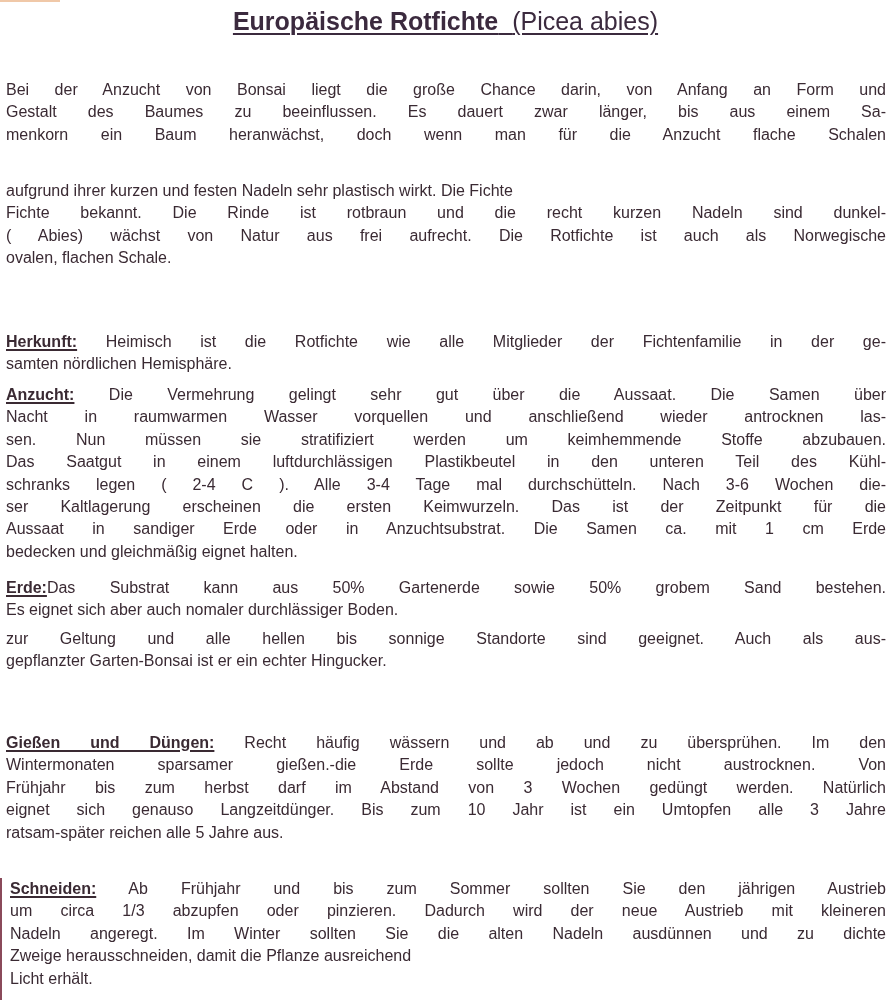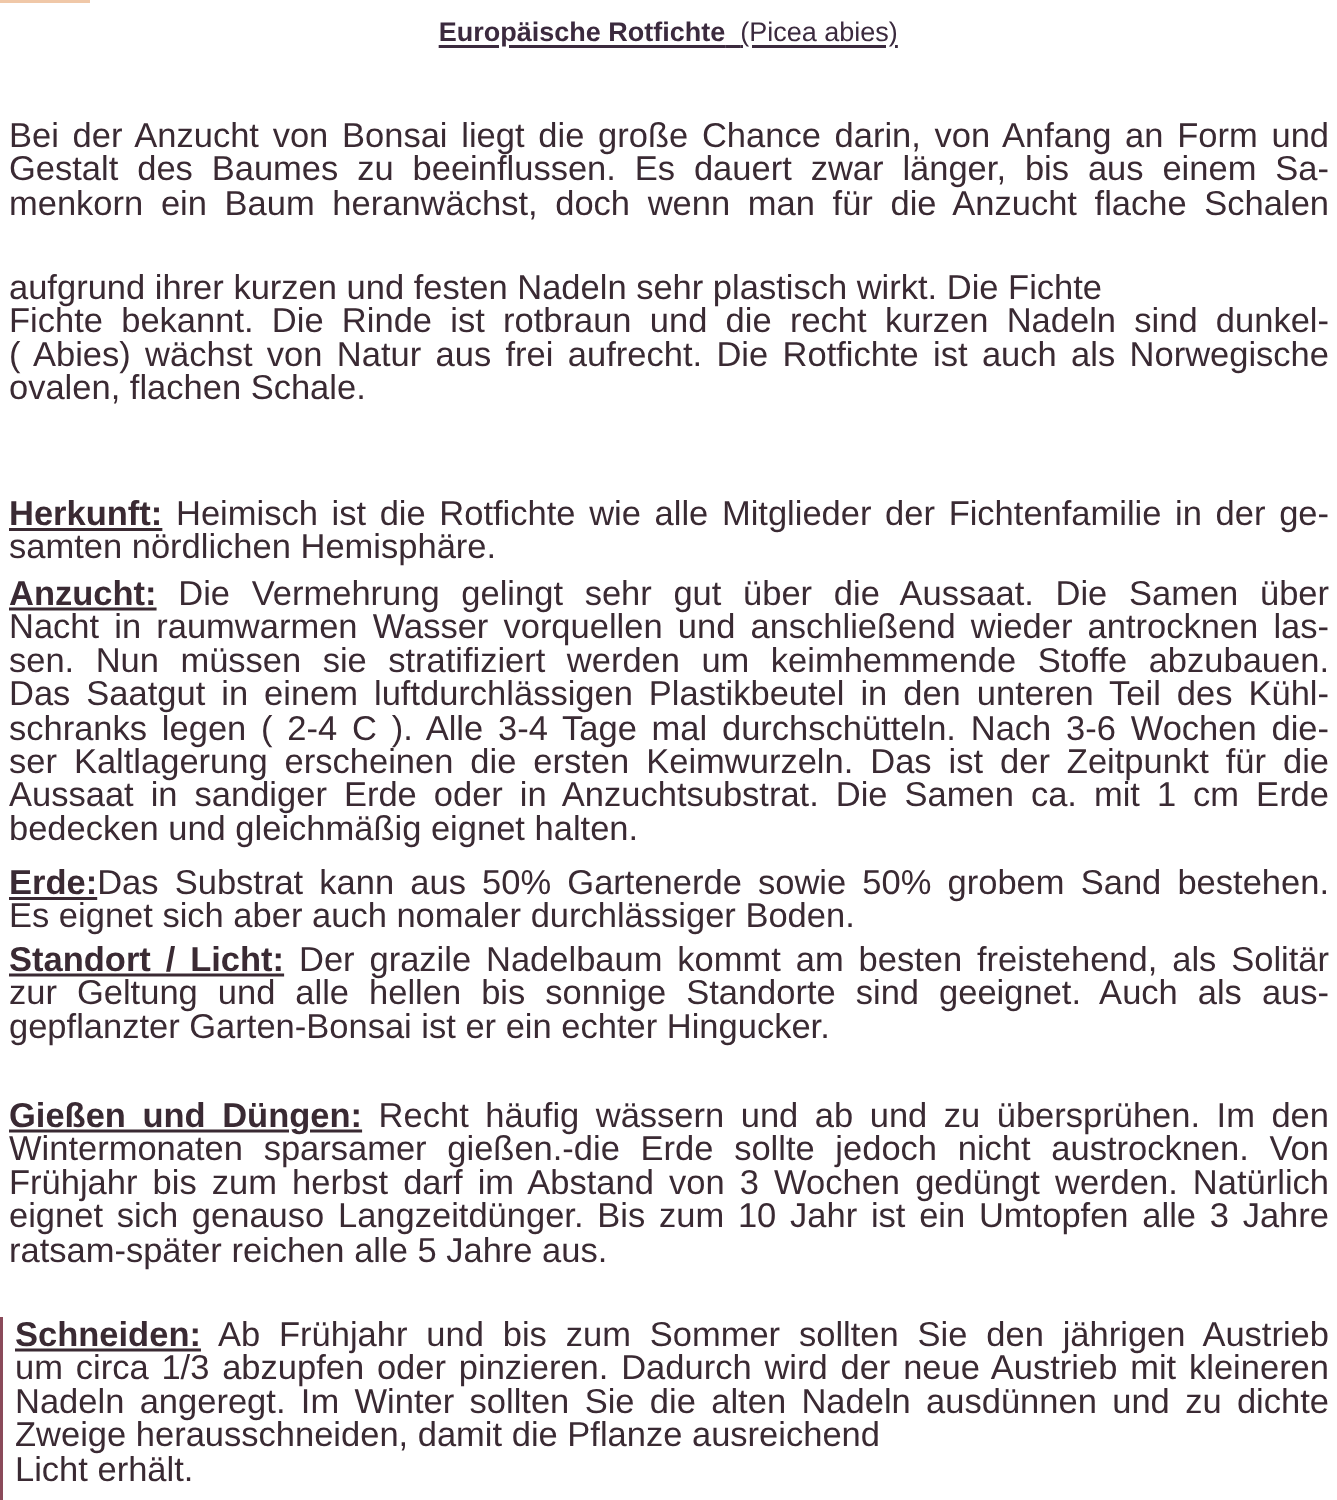--- a/index.html
+++ b/index.html
@@ -26,41 +26,41 @@
       left: 0; top: 878px;
       width: 2px; height: 122px;
       background: #8a4a5a;
     }
     .title {
       position: absolute;
       top: 4px;
       left: 0;
       width: 891px;
       text-align: center;
-      font-size: 18px;
+      font-size: 25px;
       line-height: 34px;
       color: #3b2a3e;
     }
     .title .t-main {
       font-weight: bold;
       text-decoration: underline;
       text-decoration-thickness: 2px;
       text-underline-offset: 3px;
     }
     .title .t-latin {
       font-weight: normal;
       text-decoration: underline;
       text-decoration-thickness: 2px;
       text-underline-offset: 3px;
     }
     .para {
       position: absolute;
       left: 6px;
       width: 880px;
-      font-size: 23px;
+      font-size: 16px;
       line-height: 22.4px;
       text-align: justify;
       color: #3a2a33;
     }
     .para .line {
       display: block;
       text-align: justify;
       text-align-last: justify;
       white-space: nowrap;
     }
@@ -112,21 +112,20 @@
   <span class="line">Aussaat in sandiger Erde oder in Anzuchtsubstrat. Die Samen ca. mit 1 cm Erde</span>
   <span class="line last">bedecken und gleichmäßig eignet halten.</span>
 </div>
 
 <div class="para" style="top:577px;">
   <span class="line"><span class="heading">Erde:</span><span>Das Substrat kann aus 50% Gartenerde sowie 50% grobem Sand bestehen.</span></span>
   <span class="line last">Es eignet sich aber auch nomaler durchlässiger Boden.</span>
 </div>
 
 <div class="para" style="top:628px;">
-  <span class="line"><span class="heading">Standort / Licht:</span><span> Der grazile Nadelbaum kommt am besten freistehend, als Solitär</span></span>
   <span class="line">zur Geltung und alle hellen bis sonnige Standorte sind geeignet. Auch als aus-</span>
   <span class="line last">gepflanzter Garten-Bonsai ist er ein echter Hingucker.</span>
 </div>
 
 <div class="para" style="top:732px;">
   <span class="line"><span class="heading">Gießen und Düngen:</span><span> Recht häufig wässern und ab und zu übersprühen. Im den</span></span>
   <span class="line">Wintermonaten sparsamer gießen.-die Erde sollte jedoch nicht austrocknen. Von</span>
   <span class="line">Frühjahr bis zum herbst darf im Abstand von 3 Wochen gedüngt werden. Natürlich</span>
   <span class="line">eignet sich genauso Langzeitdünger. Bis zum 10 Jahr ist ein Umtopfen alle 3 Jahre</span>
   <span class="line last">ratsam-später reichen alle 5 Jahre aus.</span>

